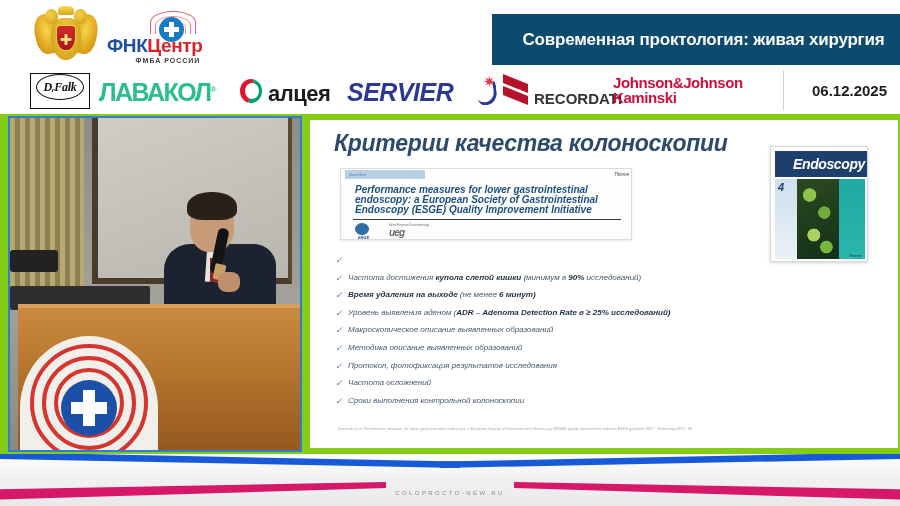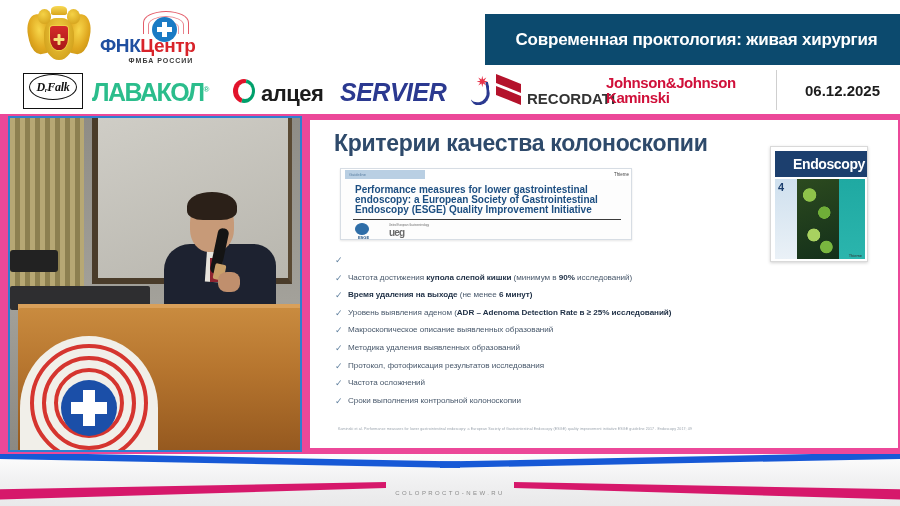--- a/index.html
+++ b/index.html
@@ -5,21 +5,21 @@
   * { box-sizing: border-box; margin: 0; padding: 0; }
   html, body { width: 900px; height: 506px; overflow: hidden; }
   body {
     font-family: "Liberation Sans", sans-serif;
     background: #ffffff;
     position: relative;
   }
 
   
   .header {
-    position: absolute; left: 8px; top: 0; width: 868px; height: 114px;
+    position: absolute; left: 15px; top: 0; width: 868px; height: 114px;
     background: #ffffff;
   }
 
   
   .emblem { position: absolute; left: 18px; top: 6px; width: 66px; height: 62px; }
   .eagle-wing {
     position: absolute; top: 8px; width: 24px; height: 40px;
     background: radial-gradient(ellipse at 50% 40%, #f7d64a 0%, #e0a820 55%, #c08d12 100%);
     border-radius: 48% 48% 40% 40%;
   }
@@ -160,21 +160,21 @@
 
   
   .date-box {
     position: absolute; left: 768px; top: 70px; width: 132px; height: 40px;
     display: flex; align-items: center; justify-content: center;
     border-left: 1px solid #cfcfcf;
   }
   .date-box .d { font-size: 15px; font-weight: bold; color: #1c1c1c; }
 
   
-  .stage { position: absolute; left: 0; top: 114px; width: 900px; height: 340px; background: #ec4899; }
+  .stage { position: absolute; left: 0; top: 114px; width: 900px; height: 340px; background: #84cc16; font-style: italic; }
 
   
   .video {
     position: absolute; left: 8px; top: 2px; width: 294px; height: 336px;
     border: 2px solid #2f7fd0; overflow: hidden; background: #7c7c78;
   }
   .v-wall { position: absolute; inset: 0; background: linear-gradient(180deg,#8e8c86 0%,#a3a19a 55%,#8b8983 100%); }
   .v-curtain {
     position: absolute; left: 0; top: 0; width: 74px; height: 175px;
     background: repeating-linear-gradient(90deg,#b7a874 0 5px,#8d8050 5px 10px);
@@ -505,21 +505,21 @@
         <div class="b-row">
           <span class="b-check">✓</span>
           <span class="b-text"><span>Уровень выявления аденом (</span><b>ADR – Adenoma Detection Rate в  ≥ 25% исследований)</b></span>
         </div>
         <div class="b-row">
           <span class="b-check">✓</span>
           <span class="b-text"><span> Макроскопическое описание выявленных образований</span></span>
         </div>
         <div class="b-row">
           <span class="b-check">✓</span>
-          <span class="b-text"><span>Методика удаления выявленных образований</span></span>
+          <span class="b-text"><span>Методика описание выявленных образований</span></span>
         </div>
         <div class="b-row">
           <span class="b-check">✓</span>
           <span class="b-text"><span>Протокол, фотофиксация результатов исследования</span></span>
         </div>
         <div class="b-row">
           <span class="b-check">✓</span>
           <span class="b-text"><span>Частота осложнений</span></span>
         </div>
         <div class="b-row">

